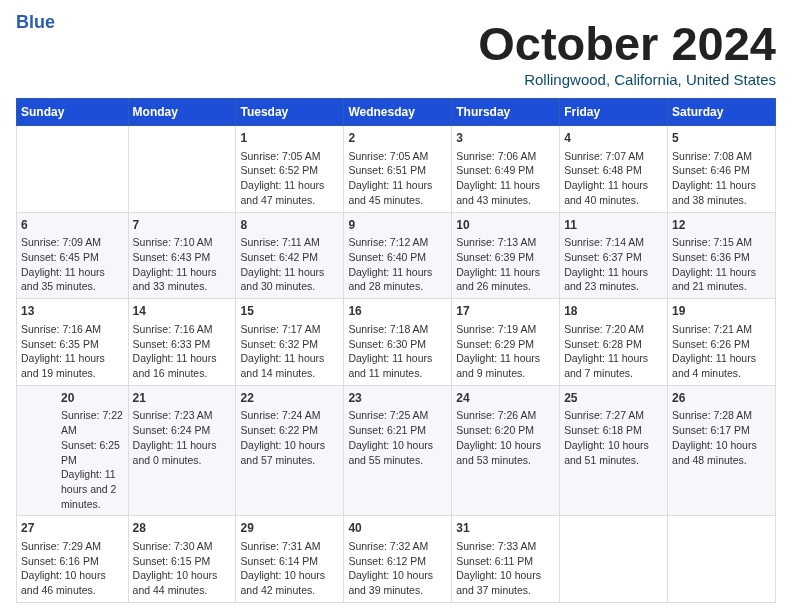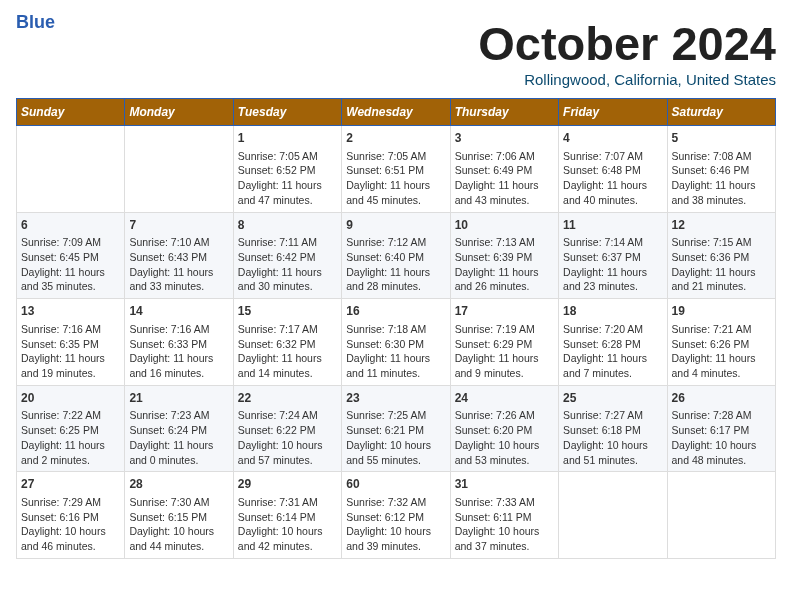--- a/index.html
+++ b/index.html
@@ -37,23 +37,22 @@
     .location {
       font-size: 15px;
       color: #0c4a6e;
     }
     table {
       width: 100%;
       border-collapse: collapse;
       font-size: 11px;
     }
     thead tr {
-      background: #a16207;
+      background: #1d4ed8;
       color: #fff;
-      font-style: italic;
     }
     thead th {
       padding: 6px 4px;
       text-align: left;
       font-size: 12px;
       font-weight: bold;
       border: 1px solid #2a5db0;
     }
     tbody tr {
       border-bottom: 1px solid #ccc;
@@ -187,21 +186,21 @@
         <td style="min-width: 100px;">
           <span class="day-num">18</span>
           <div class="day-info">Sunrise: 7:20 AM<br>Sunset: 6:28 PM<br>Daylight: 11 hours and 7 minutes.</div>
         </td>
         <td style="min-width: 100px;">
           <span class="day-num">19</span>
           <div class="day-info">Sunrise: 7:21 AM<br>Sunset: 6:26 PM<br>Daylight: 11 hours and 4 minutes.</div>
         </td>
       </tr>
       <tr>
-        <td style="min-width: 100px;">
+        <td style="min-width: 100px; padding-left: 44px;">
           <span class="day-num">20</span>
           <div class="day-info">Sunrise: 7:22 AM<br>Sunset: 6:25 PM<br>Daylight: 11 hours and 2 minutes.</div>
         </td>
         <td style="min-width: 100px;">
           <span class="day-num">21</span>
           <div class="day-info">Sunrise: 7:23 AM<br>Sunset: 6:24 PM<br>Daylight: 11 hours and 0 minutes.</div>
         </td>
         <td style="min-width: 100px;">
           <span class="day-num">22</span>
           <div class="day-info">Sunrise: 7:24 AM<br>Sunset: 6:22 PM<br>Daylight: 10 hours and 57 minutes.</div>
@@ -230,21 +229,21 @@
         </td>
         <td style="min-width: 100px;">
           <span class="day-num">28</span>
           <div class="day-info">Sunrise: 7:30 AM<br>Sunset: 6:15 PM<br>Daylight: 10 hours and 44 minutes.</div>
         </td>
         <td style="min-width: 100px;">
           <span class="day-num">29</span>
           <div class="day-info">Sunrise: 7:31 AM<br>Sunset: 6:14 PM<br>Daylight: 10 hours and 42 minutes.</div>
         </td>
         <td style="min-width: 100px;">
-          <span class="day-num">60</span>
+          <span class="day-num">40</span>
           <div class="day-info">Sunrise: 7:32 AM<br>Sunset: 6:12 PM<br>Daylight: 10 hours and 39 minutes.</div>
         </td>
         <td style="min-width: 100px; margin-left: 12px;">
           <span class="day-num">31</span>
           <div class="day-info">Sunrise: 7:33 AM<br>Sunset: 6:11 PM<br>Daylight: 10 hours and 37 minutes.</div>
         </td>
         <td style="min-width: 100px;"></td>
         <td style="min-width: 100px;"></td>
       </tr>
     </tbody>

